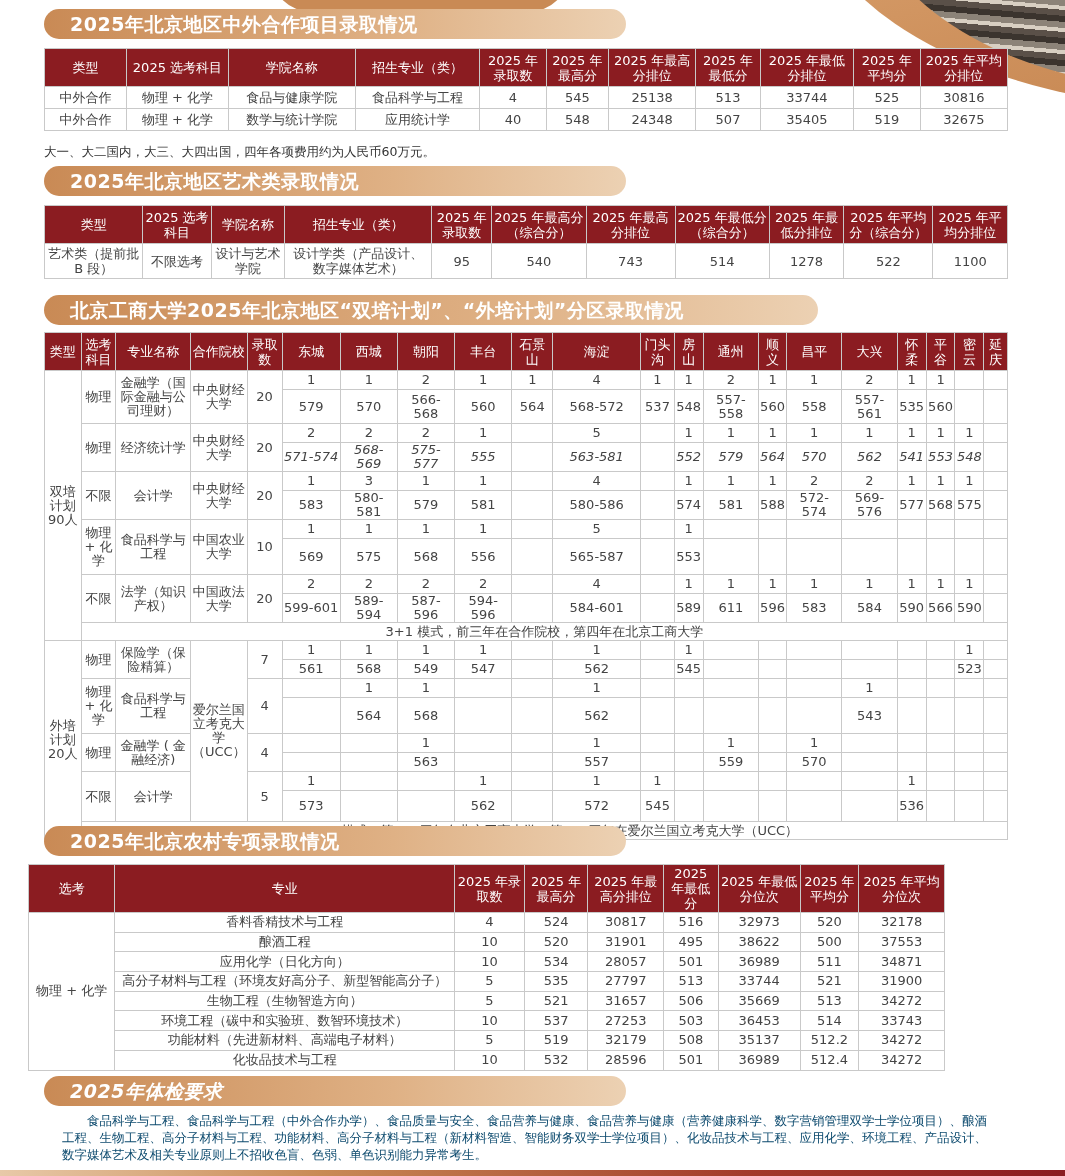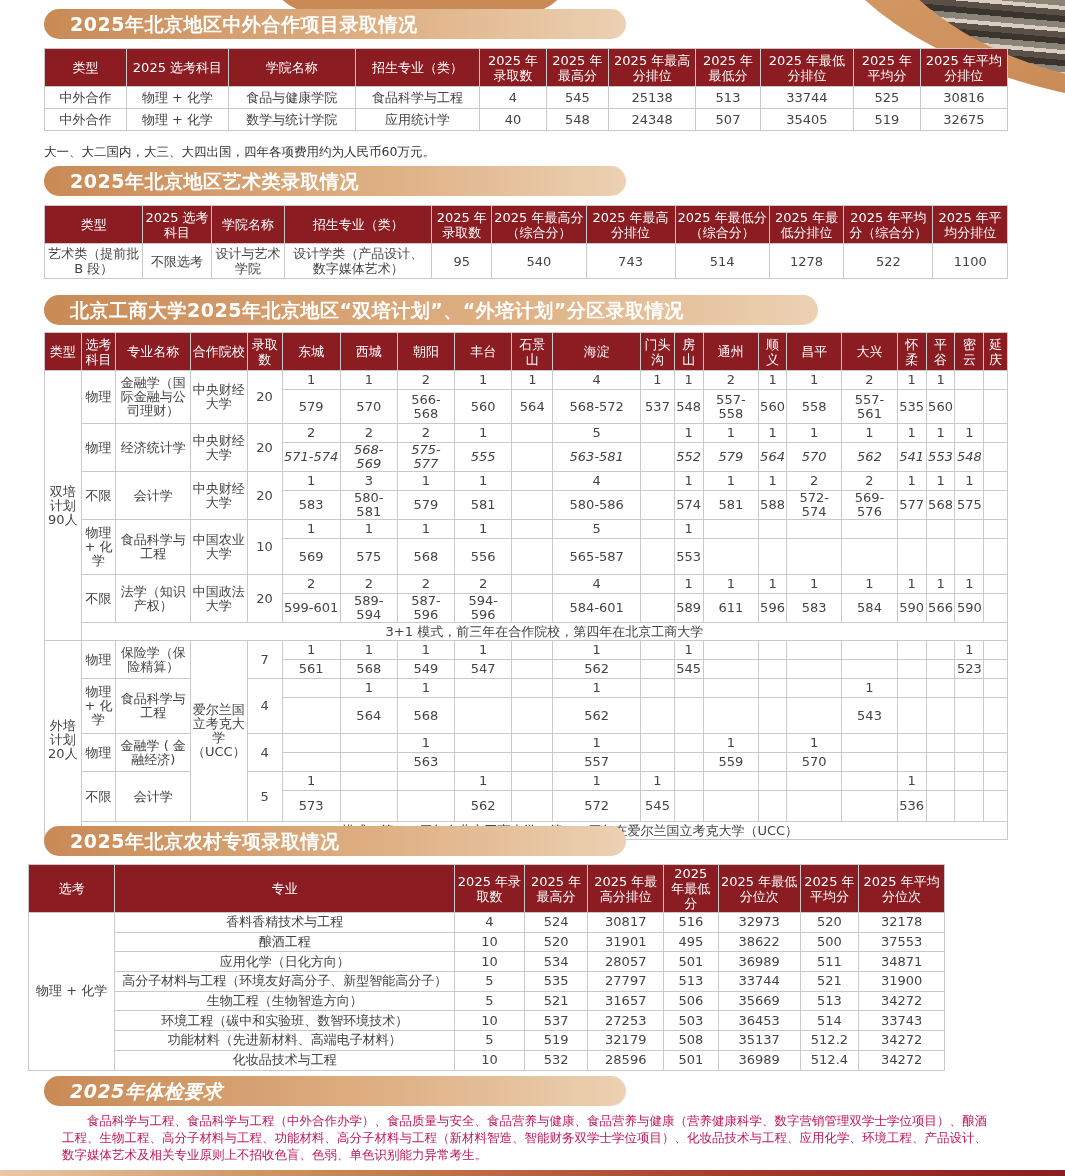--- a/index.html
+++ b/index.html
@@ -12,21 +12,21 @@
   .pill.wide { width: 774px; }
   table { position: absolute; border-collapse: collapse; font-size: 13px; color: #444; }
   th { background: #8b1c21; color: #fff; font-weight: normal; border: 1px solid #c9c9c9; text-align: center; line-height: 15px; padding: 1px 2px; }
   td { border: 1px solid #c9c9c9; text-align: center; line-height: 15px; padding: 1px 2px; background: #fff; }
   .note { position: absolute; font-size: 12.5px; color: #333; }
   .bottom-bar { position: absolute; left: 0; bottom: 0; width: 1065px; height: 6px; background: linear-gradient(90deg, #e8c9a8 0%, #c98a55 30%, #a33a2a 70%, #8b1c21 100%); }
   .tbl3 { font-size: 13px; }
   .tbl3 td { padding: 0 1px; line-height: 14px; }
   .tbl3 th { padding: 0 1px; line-height: 15px; font-size: 13px; }
   .tbl4 td { line-height: 18px; padding: 0 2px; }
-  .exam-text { position: absolute; left: 62px; top: 1112px; width: 930px; font-size: 12.5px; line-height: 17px; color: #be185d; text-indent: 2em; }
+  .exam-text { position: absolute; left: 62px; top: 1112px; width: 930px; font-size: 12.5px; line-height: 17px; color: #0c4a6e; text-indent: 2em; }
 </style>
 </head>
 <body>
 
 <div class="deco-top"></div>
 <div class="deco-right"></div>
 <div class="deco-right-inner"></div>
 
 <div class="pill" style="top:9px;">2025年北京地区中外合作项目录取情况</div>
 <table id="t1" style="left:44px; top:48px; width:964px;">

